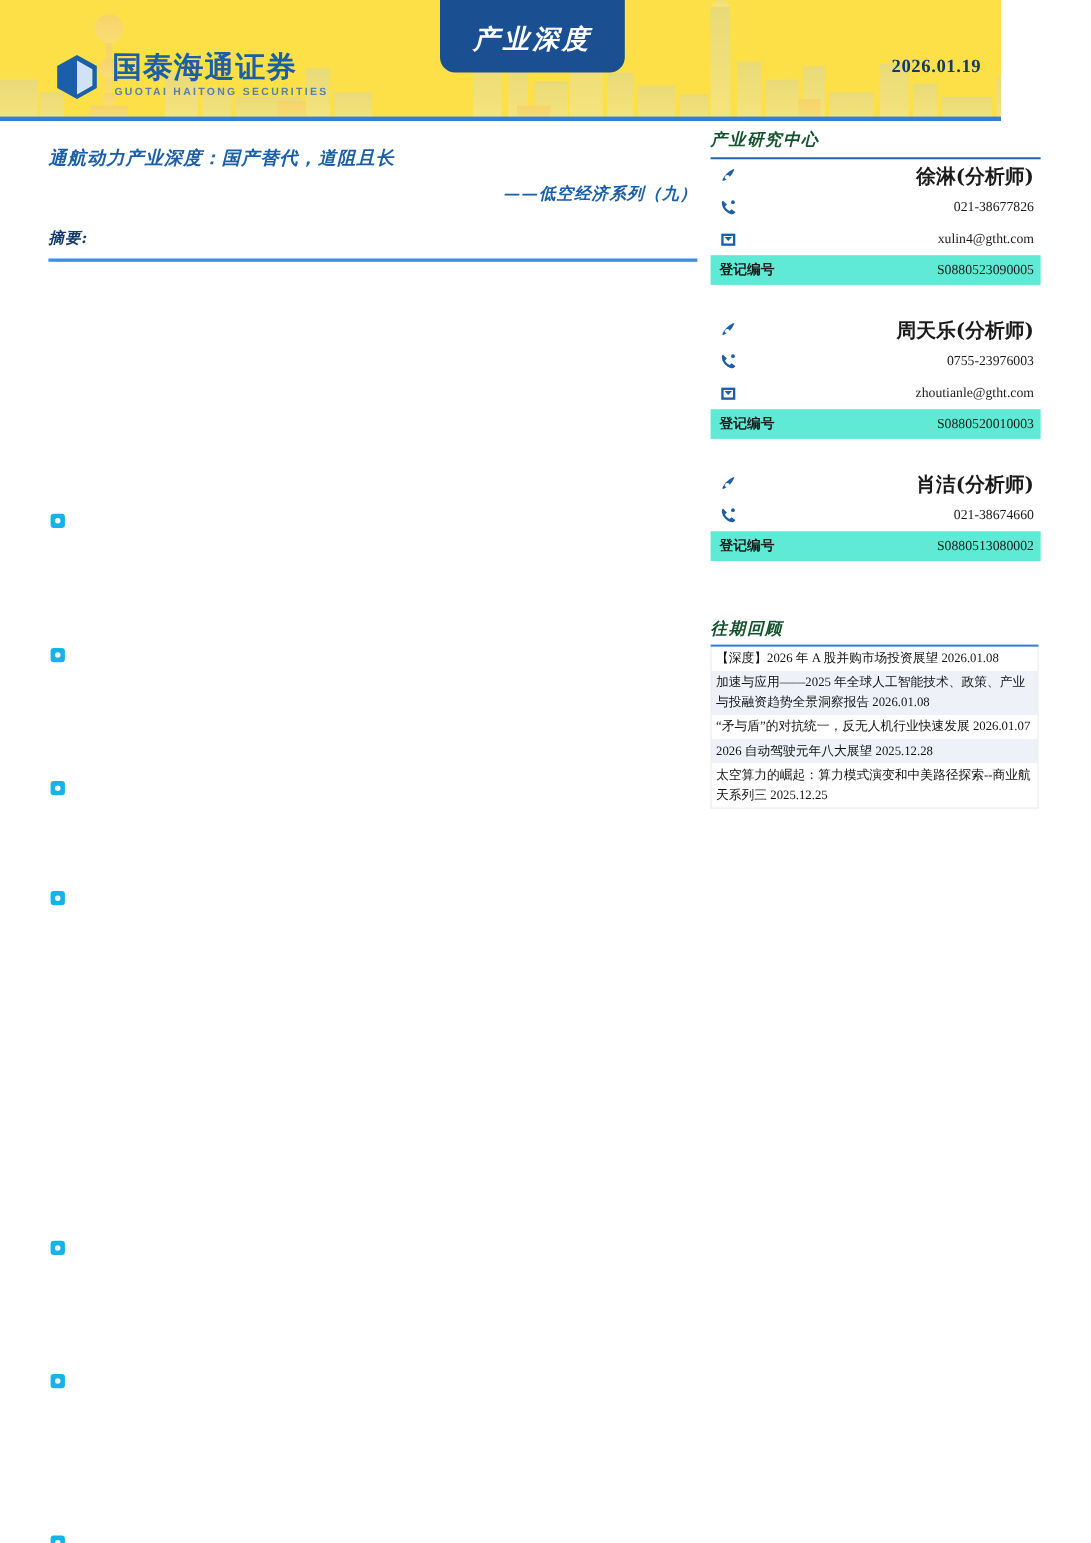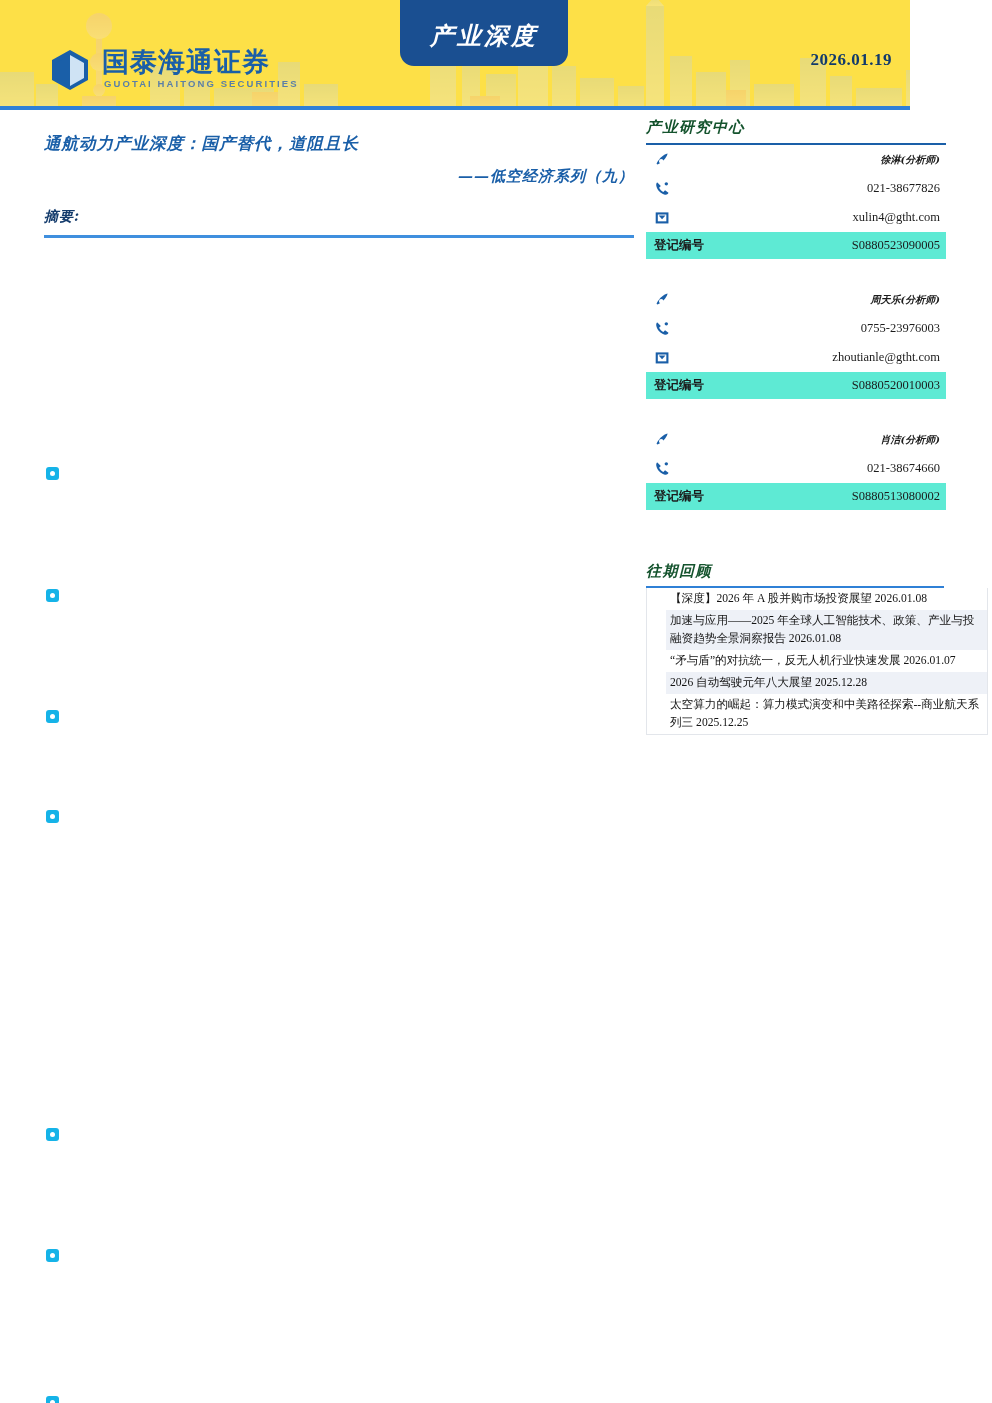--- a/index.html
+++ b/index.html
@@ -209,22 +209,21 @@
   .a-row .value {
     flex: 1;
     text-align: right;
     font-family: "Liberation Serif", serif;
     font-size: 12.5px;
     color: #1b1b1b;
   }
   .a-row.name .value {
     font-family: "DejaVu Serif", serif;
     font-weight: bold;
-    font-size: 10px;
-    font-style: italic;
+    font-size: 18px;
   }
   .a-row.reg {
     background: #5eead4;
     height: 27px;
   }
   .a-row.reg .label {
     font-family: "DejaVu Serif", serif;
     font-size: 12.5px;
     font-weight: bold;
     color: #1b1b1b;
@@ -234,25 +233,24 @@
 
   
   .reviews-section { margin-top: 52px; }
   .reviews-rule {
     margin-top: 5px;
     height: 2px;
     background: #2f80d6;
     width: 298px;
   }
   .review-list {
-    width: 342px;
+    width: 298px;
     border: 1px solid #e3e6eb;
     border-top: none;
     box-sizing: border-box;
-    padding-left: 19px;
   }
   .review-item {
     font-family: "Liberation Serif", serif;
     font-size: 11.6px;
     line-height: 1.55;
     color: #141414;
     padding: 2px 3px 2px 4px;
   }
   .review-item:nth-child(odd) { background: #ffffff; }
   .review-item:nth-child(even) { background: #eef1f7; }

